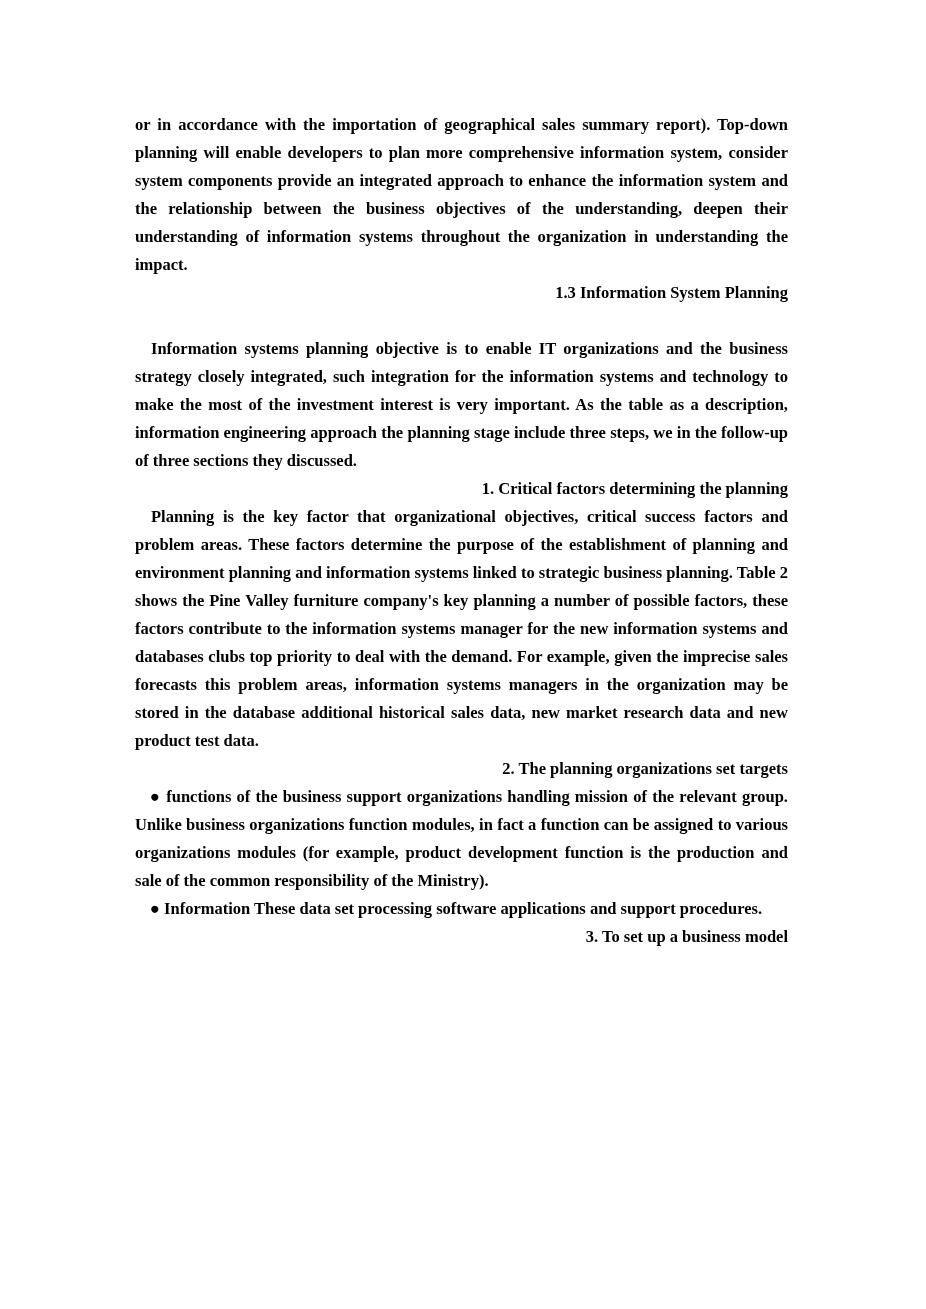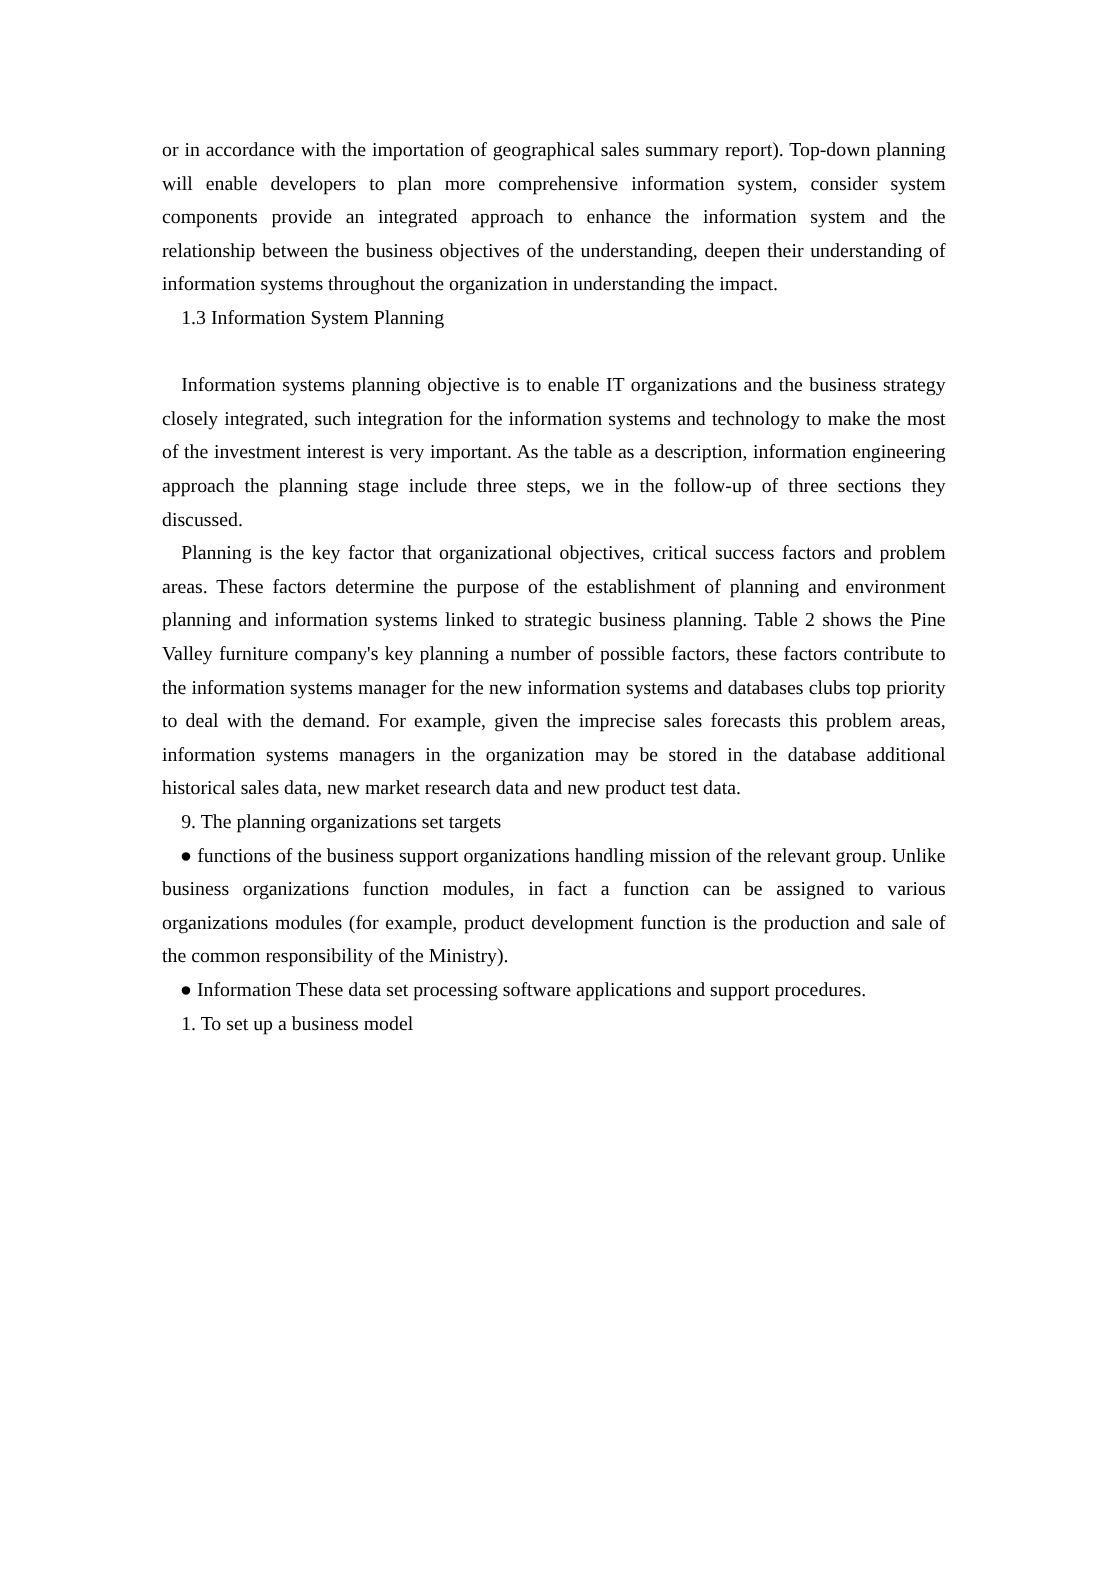--- a/index.html
+++ b/index.html
@@ -12,20 +12,21 @@
     background: #ffffff;
     font-family: "Liberation Serif", "DejaVu Serif", serif;
     color: #000000;
   }
   .page {
     position: relative;
     width: 926px;
     height: 1309px;
     background: #ffffff;
     overflow: hidden;
+    font-weight: bold;
   }
   .doc {
     position: absolute;
     left: 135px;
     top: 111px;
     width: 653px;
     font-size: 16.5px;
     line-height: 28px;
   }
   .doc p {
@@ -34,34 +35,35 @@
     text-align: justify;
   }
   .doc p.indent {
     text-indent: 16px;
   }
   .doc p.bullet {
     text-indent: 15px;
   }
   .doc p.heading {
     text-indent: 16px;
-    text-align: left;
+    text-align: right;
   }
   .doc p.blank {
     height: 28px;
   }
 </style>
 </head>
 <body>
 
 <div class="page">
   <div class="doc">
     <p class="body">or in accordance with the importation of geographical sales summary report). Top-down planning will enable developers to plan more comprehensive information system, consider system components provide an integrated approach to enhance the information system and the relationship between the business objectives of the understanding, deepen their understanding of information systems throughout the organization in understanding the impact.</p>
     <p class="heading">1.3 Information System Planning</p>
     <p class="blank"></p>
     <p class="body indent">Information systems planning objective is to enable IT organizations and the business strategy closely integrated, such integration for the information systems and technology to make the most of the investment interest is very important. As the table as a description, information engineering approach the planning stage include three steps, we in the follow-up of three sections they discussed.</p>
+    <p class="heading">1. Critical factors determining the planning</p>
     <p class="body indent">Planning is the key factor that organizational objectives, critical success factors and problem areas. These factors determine the purpose of the establishment of planning and environment planning and information systems linked to strategic business planning. Table 2 shows the Pine Valley furniture company's key planning a number of possible factors, these factors contribute to the information systems manager for the new information systems and databases clubs top priority to deal with the demand. For example, given the imprecise sales forecasts this problem areas, information systems managers in the organization may be stored in the database additional historical sales data, new market research data and new product test data.</p>
-    <p class="heading">9. The planning organizations set targets</p>
+    <p class="heading">2. The planning organizations set targets</p>
     <p class="bullet">● functions of the business support organizations handling mission of the relevant group. Unlike business organizations function modules, in fact a function can be assigned to various organizations modules (for example, product development function is the production and sale of the common responsibility of the Ministry).</p>
     <p class="bullet">● Information These data set processing software applications and support procedures.</p>
-    <p class="heading">1. To set up a business model</p>
+    <p class="heading">3. To set up a business model</p>
   </div>
 </div>
 
 </body></html>

